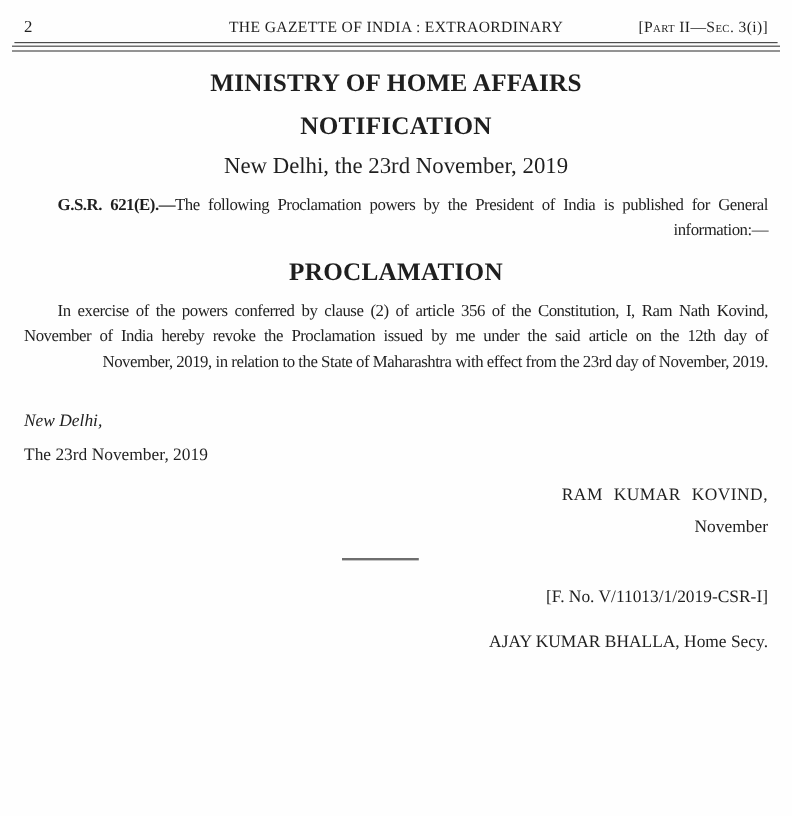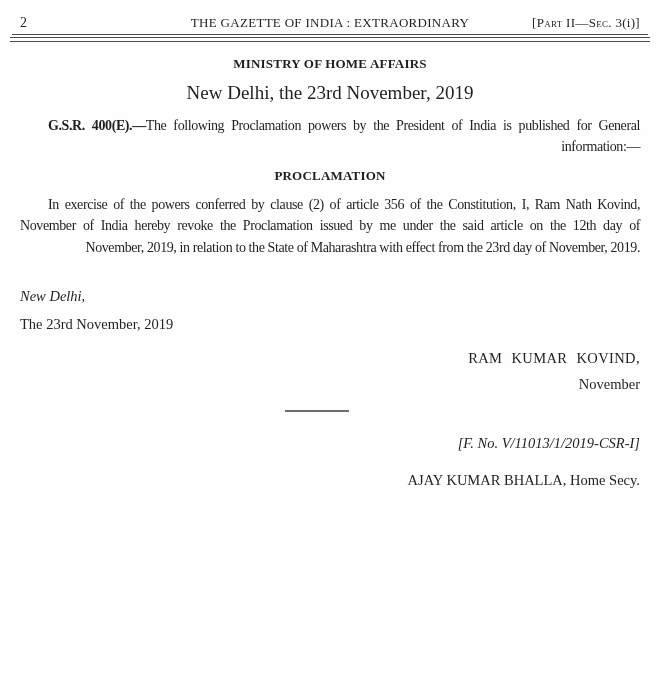--- a/index.html
+++ b/index.html
@@ -42,21 +42,21 @@
     height: 4.5px;
     border-top: 1.5px solid #4c4c4c;
     border-bottom: 1.5px solid #4c4c4c;
     margin: 2px -10px 0 -10px;
   }
 
   
   .h-center {
     text-align: center;
     font-weight: bold;
-    font-size: 13px;
+    font-size: 21px;
     letter-spacing: 0.2px;
   }
   .ministry      { margin-top: 14px; }
   .notif-head    { margin-top: 11px; }
   .dateline {
     margin-top: 10px;
     text-align: center;
     font-size: 19px;
   }
   .proc-head     { margin-top: 10px; }
@@ -99,21 +99,20 @@
   .sig-divider {
     width: 64px;
     height: 2px;
     background: #6e6e6e;
     margin: 17px 0 0 265px;
   }
   .file-no {
     margin-top: 23px;
     text-align: right;
     font-size: 14.5px;
-    font-style: italic;
   }
   .countersign {
     margin-top: 20px;
     text-align: right;
     font-size: 14.5px;
   }
 </style>
 </head>
 <body>
 
@@ -122,24 +121,25 @@
 
     <div class="masthead">
       <div class="page-num">2</div>
       <div class="gazette-title">THE GAZETTE OF INDIA : EXTRAORDINARY</div>
       <div class="part-sec"><span class="smallcaps">[Part II—Sec.</span>&nbsp;<span>3(i)]</span></div>
     </div>
     <div class="rule-single"></div>
     <div class="rule-double"></div>
 
     <div class="h-center ministry">MINISTRY OF HOME AFFAIRS</div>
+    <div class="h-center notif-head">NOTIFICATION</div>
     <div class="dateline">New Delhi, the 23rd November, 2019</div>
 
     <div class="para gsr-para">
-      <div class="bline firstline"><span class="bold">G.S.R. 400(E).—</span><span>The following Proclamation powers by the President of India is published for General</span></div>
+      <div class="bline firstline"><span class="bold">G.S.R. 621(E).—</span><span>The following Proclamation powers by the President of India is published for General</span></div>
       <div class="bline lastline">information:—</div>
     </div>
 
     <div class="h-center proc-head">PROCLAMATION</div>
 
     <div class="para">
       <div class="bline firstline">In exercise of the powers conferred by clause (2) of article 356 of the Constitution, I, Ram Nath Kovind,</div>
       <div class="bline">November of India hereby revoke the Proclamation issued by me under the said article on the 12th day of</div>
       <div class="bline lastline">November, 2019, in relation to the State of Maharashtra with effect from the 23rd day of November, 2019.</div>
     </div>

